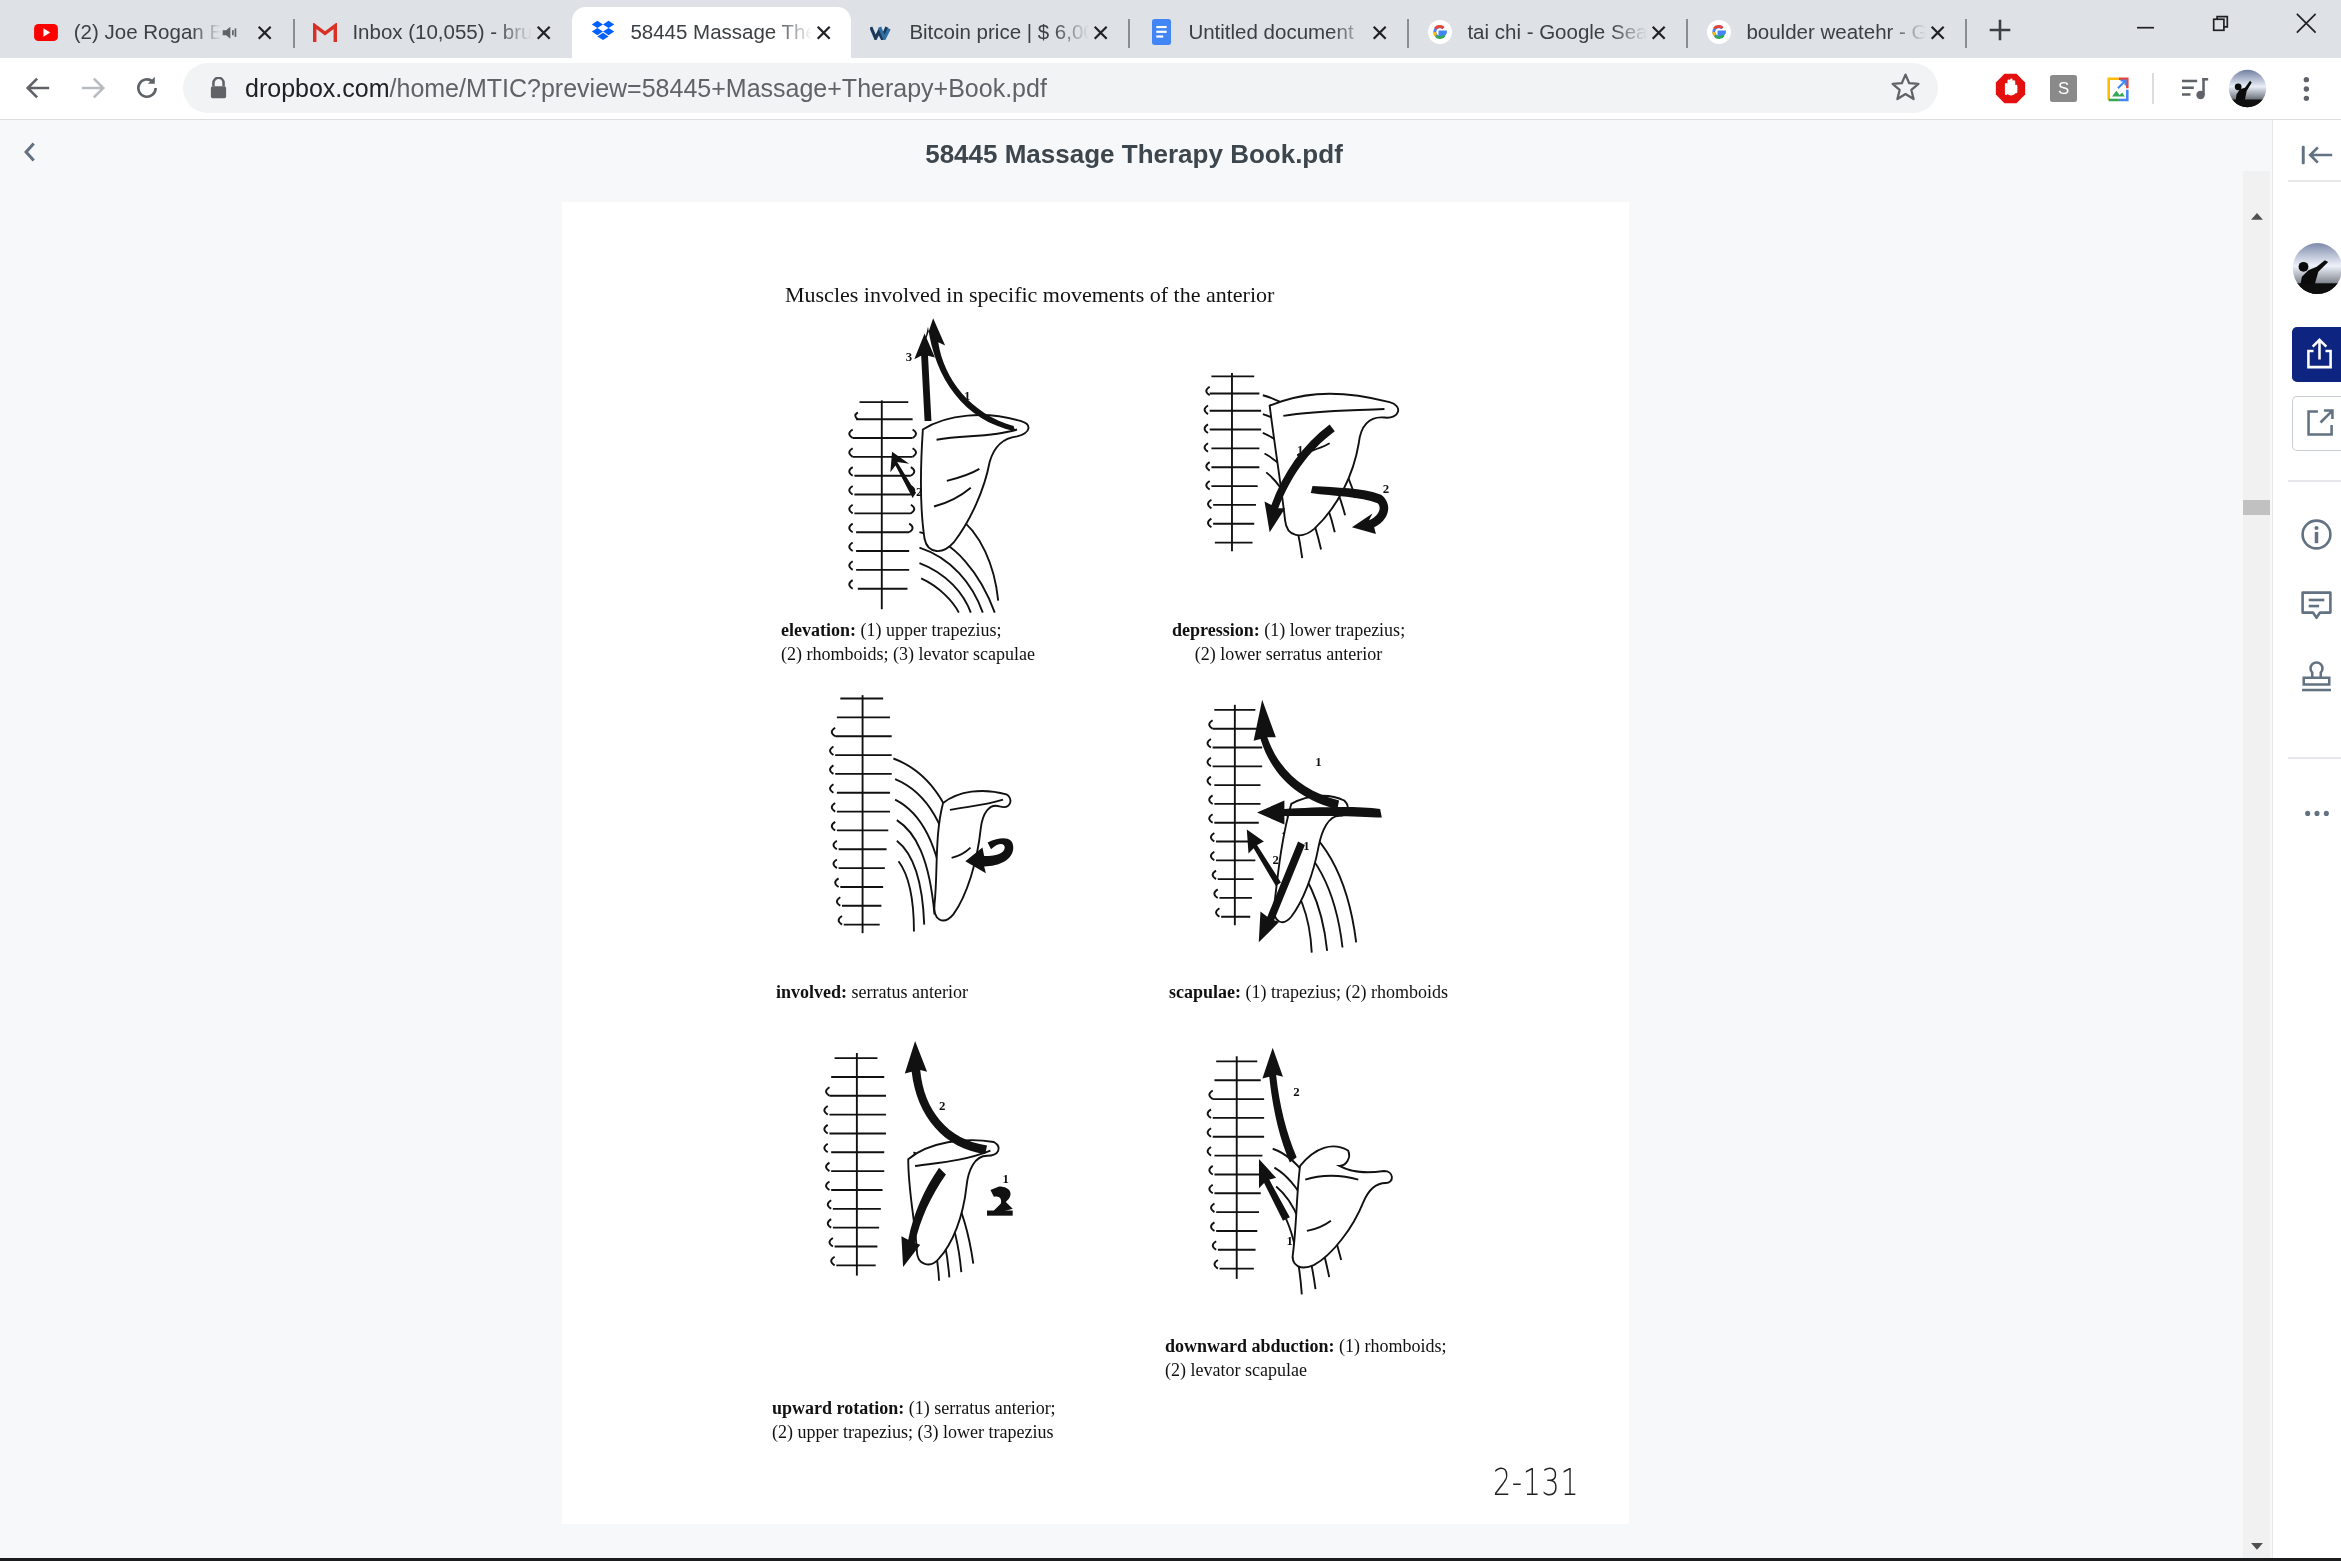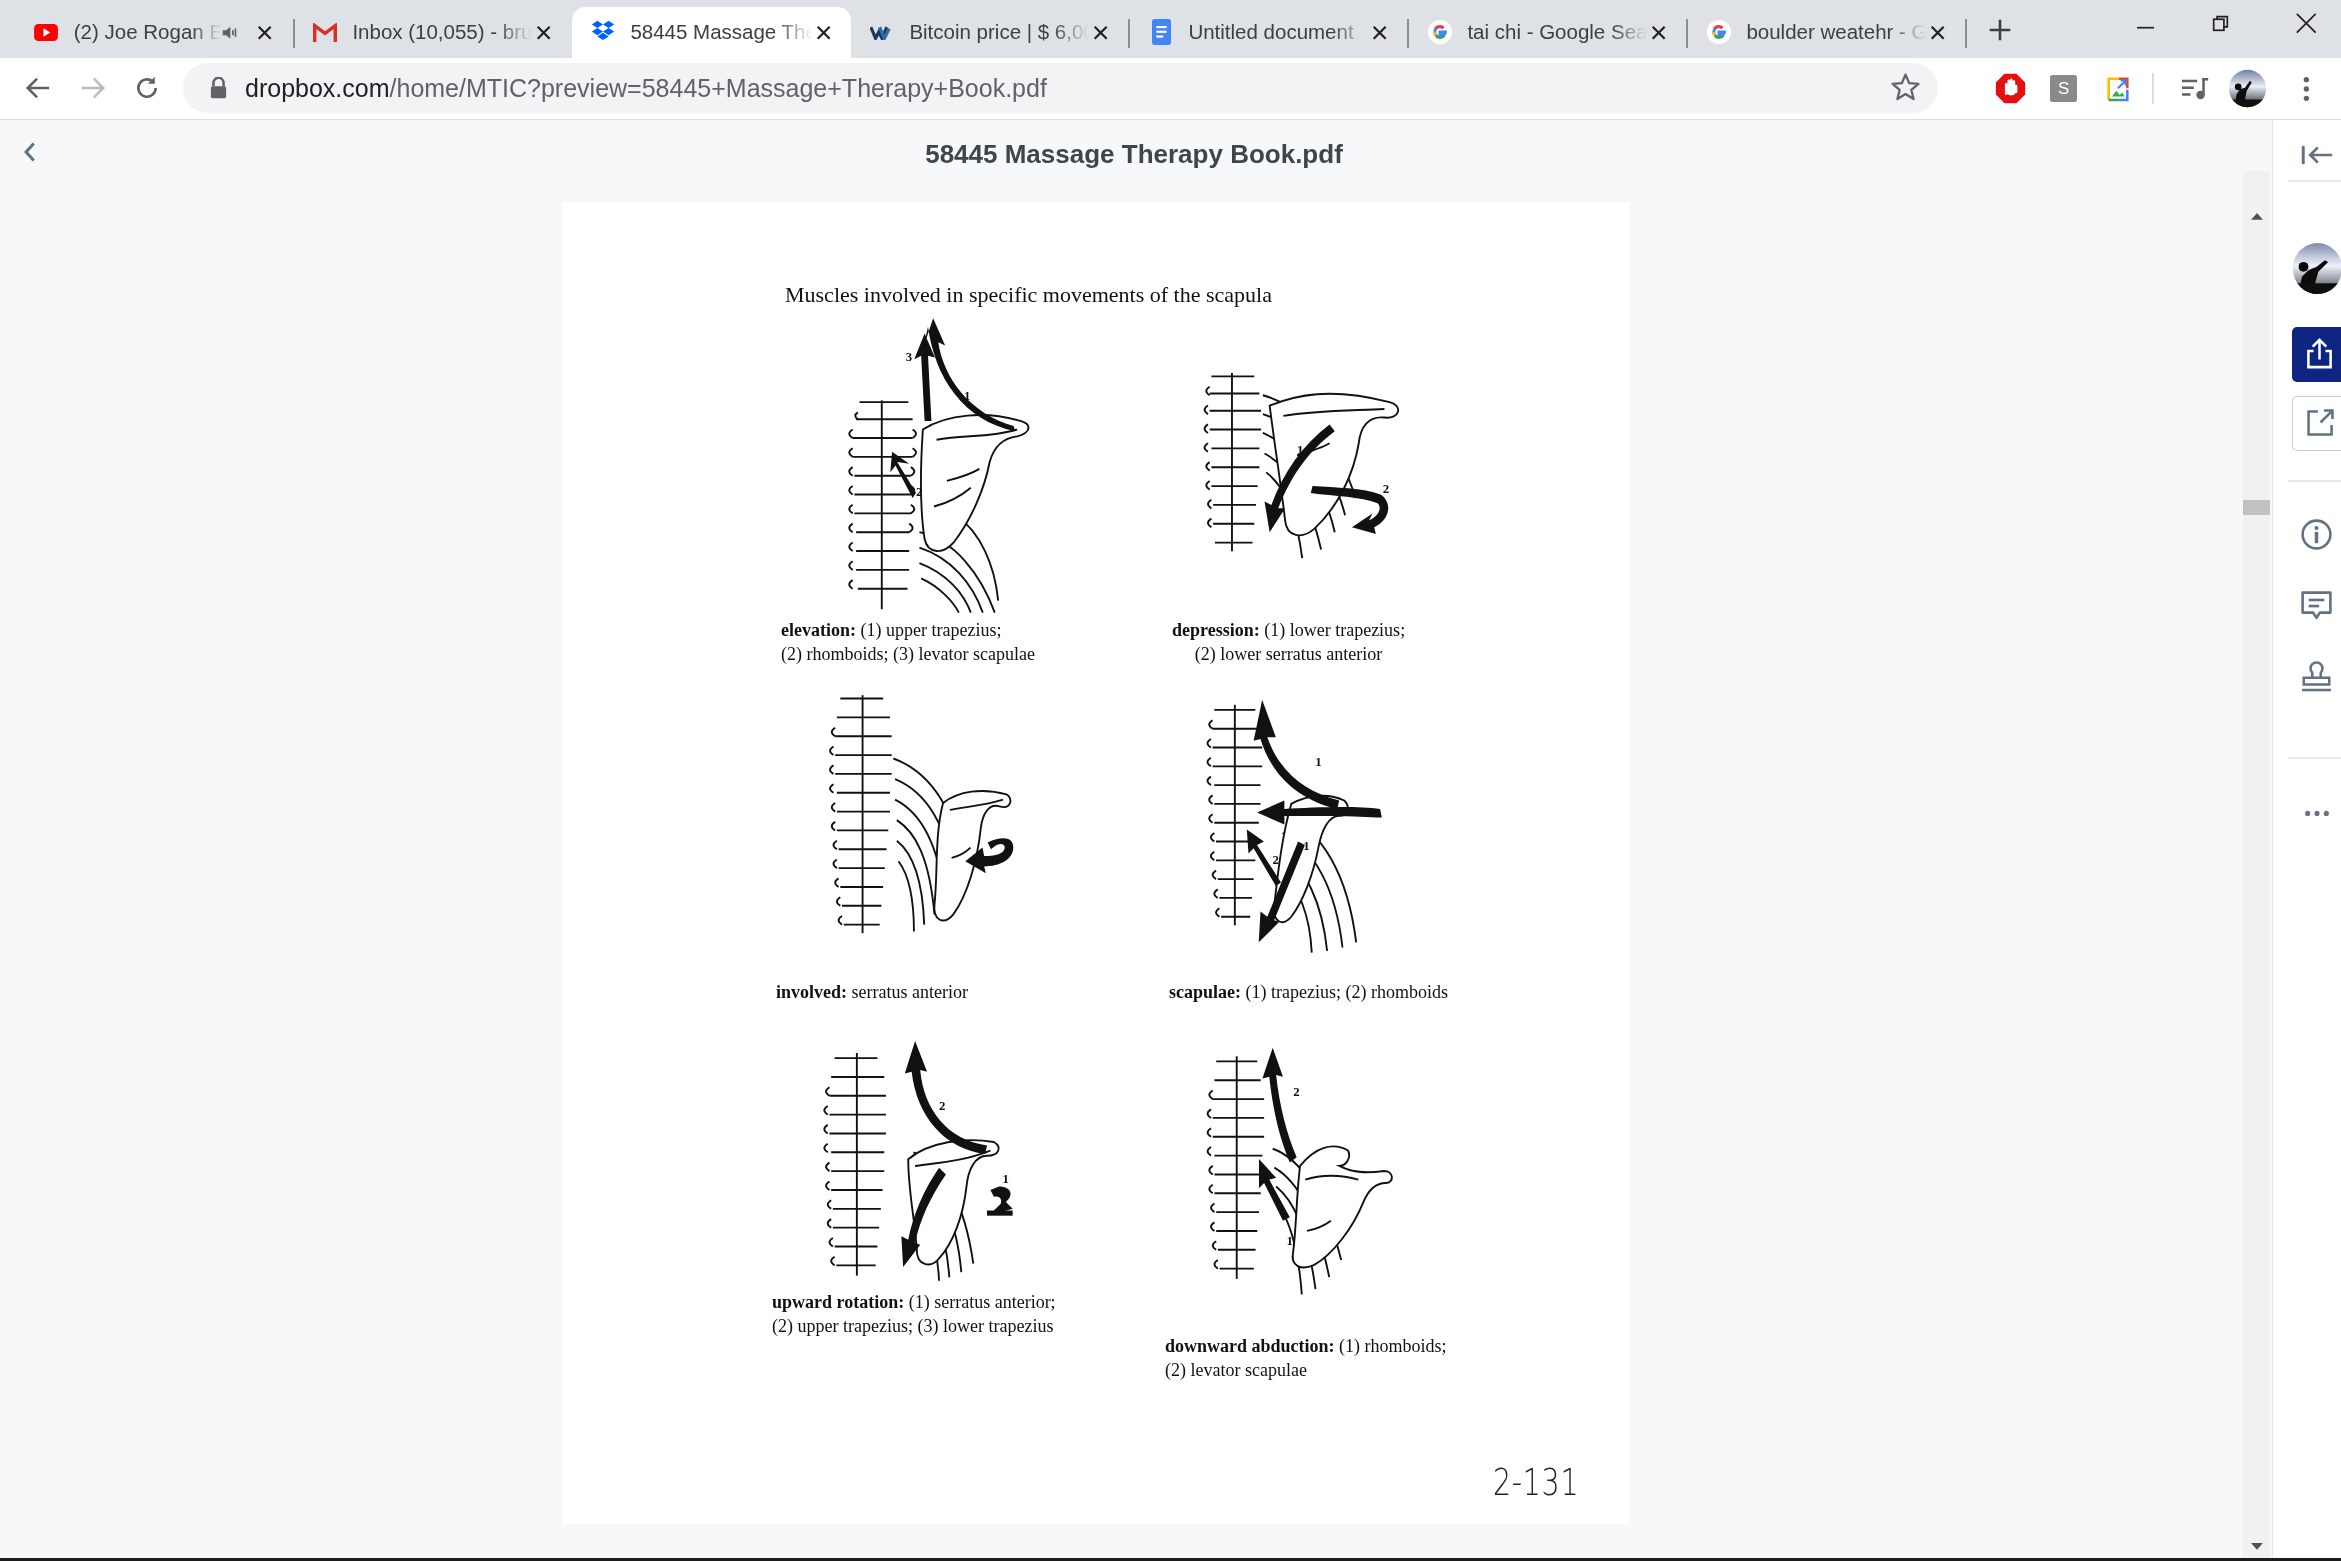--- a/index.html
+++ b/index.html
@@ -402,21 +402,21 @@
   <div class="sb-item" style="top:666px;">
     <span><svg width="26" height="6.8" viewBox="0 0 30 8">
           <circle cx="4" cy="4" r="3" fill="#637282"></circle>
           <circle cx="15" cy="4" r="3" fill="#637282"></circle>
           <circle cx="26" cy="4" r="3" fill="#637282"></circle>
         </svg></span>
   </div>
 </div>
 
 <div id="page">
-  <div id="pdf-heading" class="serif" style="left:223px; top:80px;">Muscles involved in specific movements of the scapula</div>
+  <div id="pdf-heading" class="serif" style="left:223px; top:80px;">Muscles involved in specific movements of the anterior</div>
 
   <svg class="figure" style="left:265px; top:116px;" width="214" height="300" viewBox="0 0 250 350">
     <g fill="none" stroke="#111" stroke-width="2.2">
       <path d="M40 110 L90 110 L90 340 L40 340 Z" stroke-width="0"></path>
       <g>
         <path d="M38 98 H95 M34 118 H100 M30 140 H100 M30 162 H100 M32 184 H98 M32 206 H98 M32 228 H98 M34 250 H96 M34 272 H96 M34 294 H96 M36 316 H94"></path>
         <path d="M64 96 V340"></path>
         <path d="M36 110 q-6 4 0 8 M30 130 q-8 5 0 10 M30 152 q-8 5 0 10 M30 174 q-8 5 0 10 M30 196 q-8 5 0 10 M30 218 q-8 5 0 10 M30 240 q-8 5 0 10 M30 262 q-8 5 0 10 M30 284 q-8 5 0 10 M30 306 q-8 5 0 10"></path>
         <path d="M100 130 q8 5 0 10 M100 152 q8 5 0 10 M98 174 q8 5 0 10 M98 196 q8 5 0 10 M98 218 q8 5 0 10 M96 240 q8 5 0 10"></path>
       </g>
@@ -540,21 +540,21 @@
   <div class="caption serif" style="left:610px; top:416px;text-align:center;">
     <div><b>depression:</b><span> (1) lower trapezius;</span></div>
     <div>(2) lower serratus anterior</div>
   </div>
   <div class="caption serif" style="left:214px; top:778px;">
     <div><b>involved:</b><span> serratus anterior</span></div>
   </div>
   <div class="caption serif" style="left:607px; top:778px;">
     <div><b>scapulae:</b><span> (1) trapezius; (2) rhomboids</span></div>
   </div>
-  <div class="caption serif" style="left:210px; top:1088px;">
+  <div class="caption serif" style="left:210px; top:1194px;">
     <div><b>upward rotation:</b><span> (1) serratus anterior;</span></div>
     <div>(2) upper trapezius; (3) lower trapezius</div>
   </div>
   <div class="caption serif" style="left:603px; top:1132px;">
     <div><b>downward abduction:</b><span> (1) rhomboids;</span></div>
     <div>(2) levator scapulae</div>
   </div>
 
   <div id="page-number" style="left:931px; top:1258px;">2-131</div>
 </div>

